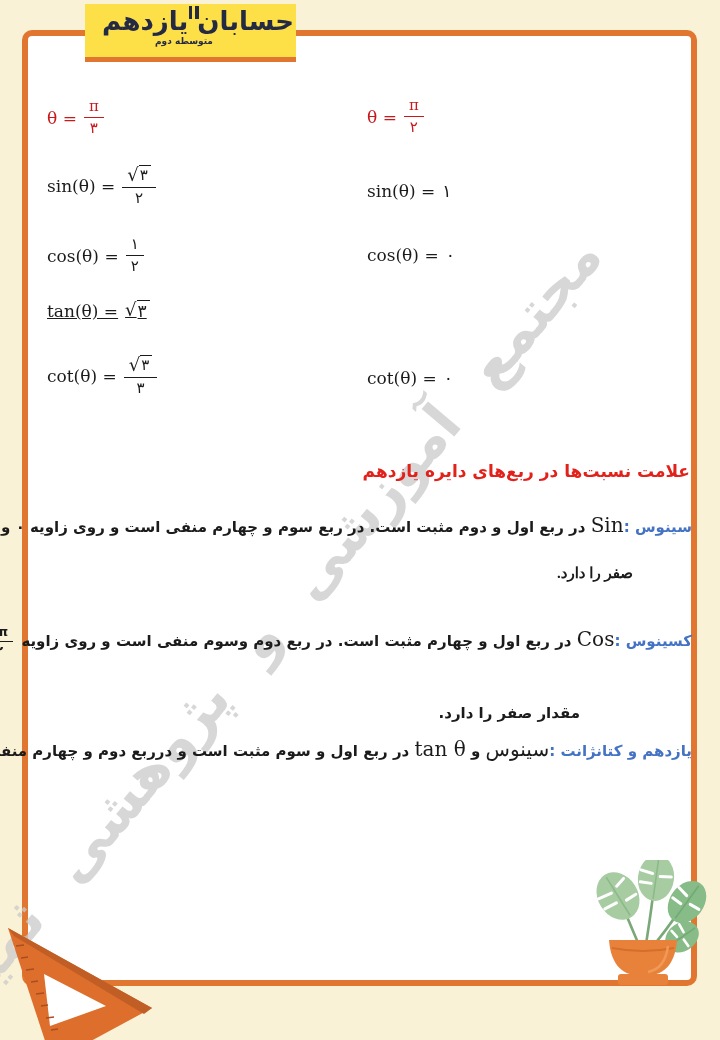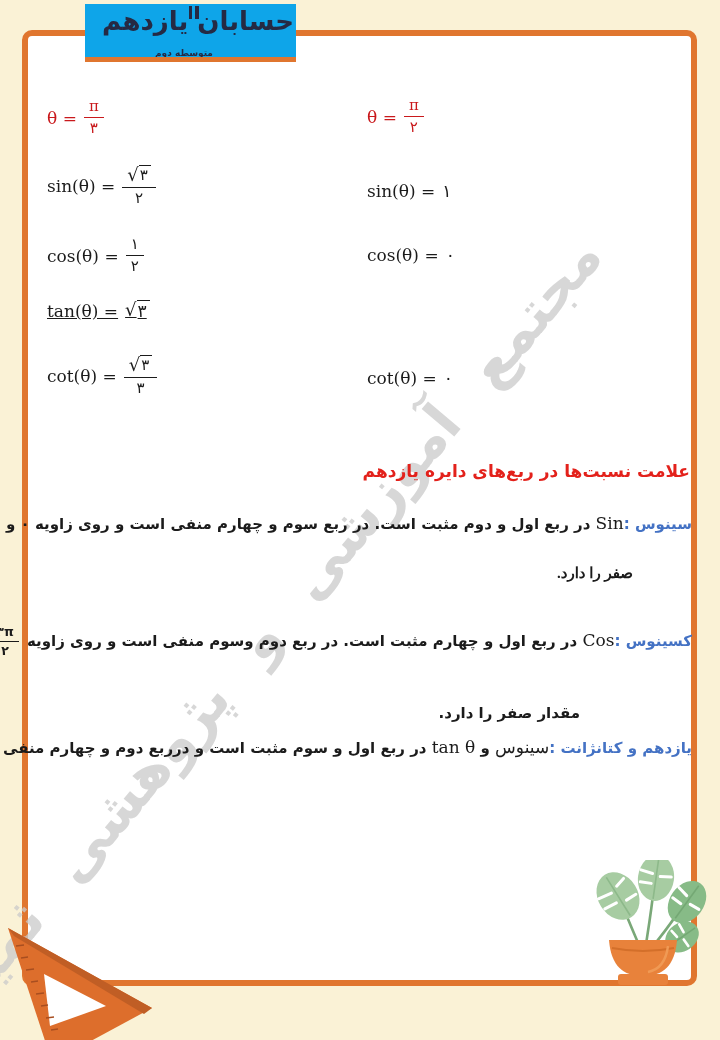--- a/index.html
+++ b/index.html
@@ -12,27 +12,27 @@
            background:#FFFFFF; border:6px solid #E0762F; border-radius:10px; z-index:1; }
 
   
   .watermark { position:absolute; left:-10px; top:492px; width:730px; z-index:2;
                text-align:center; direction:rtl; white-space:nowrap;
                font:700 56px "DejaVu Sans",sans-serif; color:#CACACA; opacity:.75;
                word-spacing:26px; transform:rotate(-50deg); }
 
   
   .brand { position:absolute; left:85px; top:4px; width:211px; height:58px;
-           background:#0ea5e9; z-index:3; }
+           background:#fde047; z-index:3; }
   .brand-title { position:absolute; right:2px; top:2px; width:100%; text-align:right;
                  font:700 26px "DejaVu Sans",sans-serif; color:#252A44; direction:rtl; }
   .brand-bars { position:absolute; left:102px; top:0; z-index:4; }
   .brand-bars i { display:inline-block; width:3.5px; height:13px; background:#252A44; margin:0 1.5px; }
   .brand-sub { position:absolute; left:70px; top:32px; font:700 9px "DejaVu Sans",sans-serif;
-               color:#252A44; direction:rtl;margin-top:12px; }
+               color:#252A44; direction:rtl; }
   .brand-underline { position:absolute; left:0; bottom:0; width:100%; height:5px; background:#E0762F; }
 
   
   .mrow { position:absolute; display:flex; align-items:center; gap:7px; z-index:3;
           font:400 17px "DejaVu Serif","DejaVu Sans",serif; color:#1B1B1B; direction:ltr; }
   .mrow.red { color:#C9191C; }
   .frac { display:inline-flex; flex-direction:column; align-items:center;
           font-size:15px; line-height:1.15; }
   .frac .num { border-bottom:1.5px solid currentColor; padding:0 5px 2px; display:inline-flex; align-items:flex-end; }
   .frac .den { padding-top:2px; }
@@ -42,21 +42,21 @@
   .note { font:700 15px "DejaVu Sans",sans-serif; color:#1B1B1B; margin-left:12px; direction:rtl; }
 
   
   .heading { position:absolute; right:30px; top:461px; z-index:3; direction:rtl;
              font:700 17px "DejaVu Sans",sans-serif; color:#E3211B; white-space:nowrap; }
 
   
   .para { position:absolute; z-index:3; direction:rtl; white-space:nowrap;
           font:700 15px "DejaVu Sans",sans-serif; color:#1B1B1B; }
   .lbl { color:#4472C4; }
-  .latin { font-family:"DejaVu Serif",serif; font-weight:400; font-size:17px; }
+  .latin { font-family:"DejaVu Serif",serif; font-weight:400; font-size:20px; }
   .para .frac { font-size:12.5px; vertical-align:middle; margin:0 3px; direction:ltr; }
 
   .decor { position:absolute; z-index:5; }
 </style>
 </head>
 <body>
 
 <div class="page">
 
   <div class="frame"></div>

